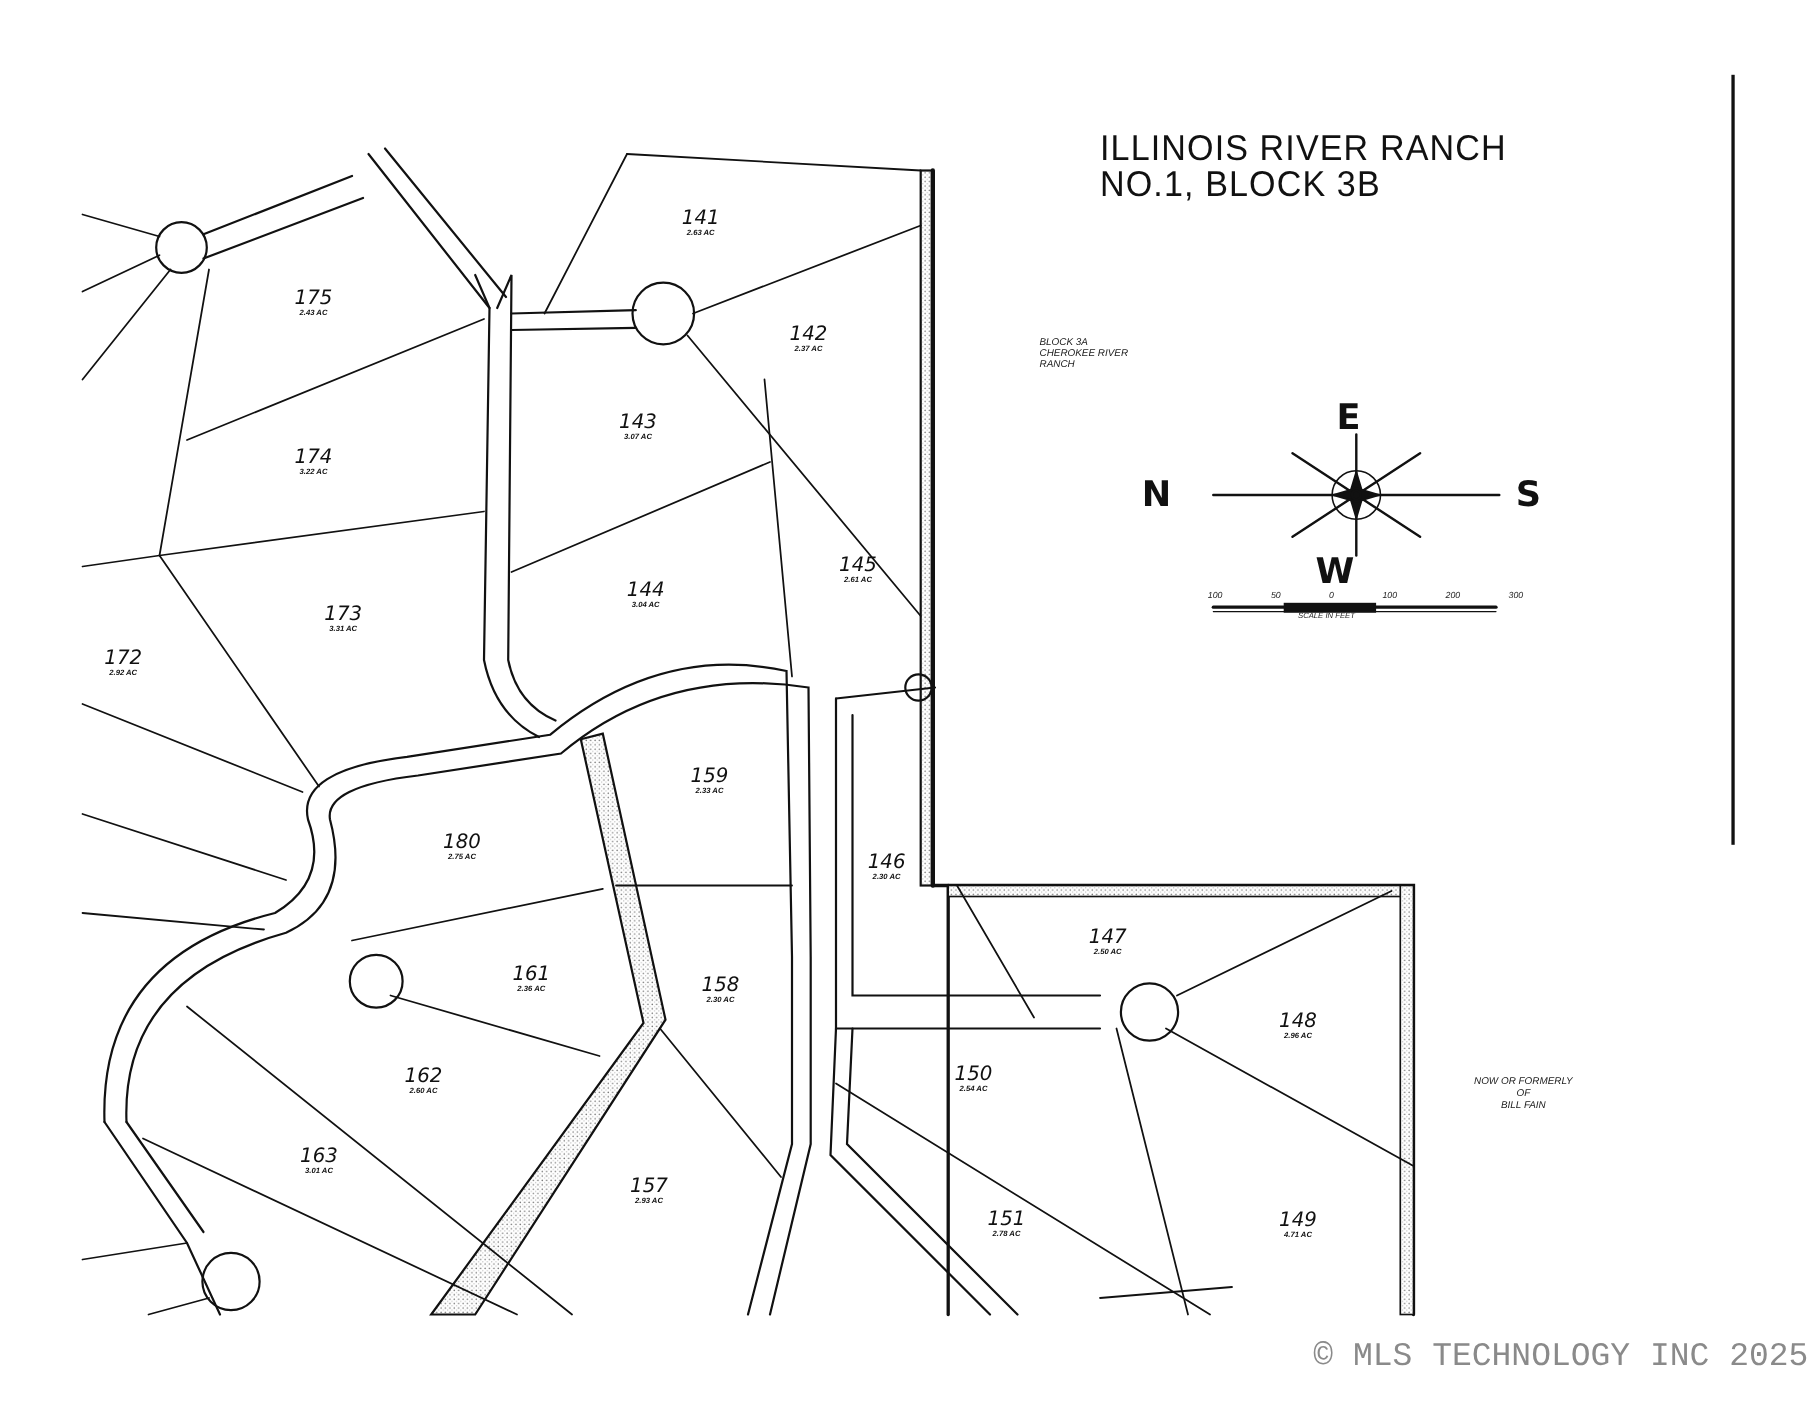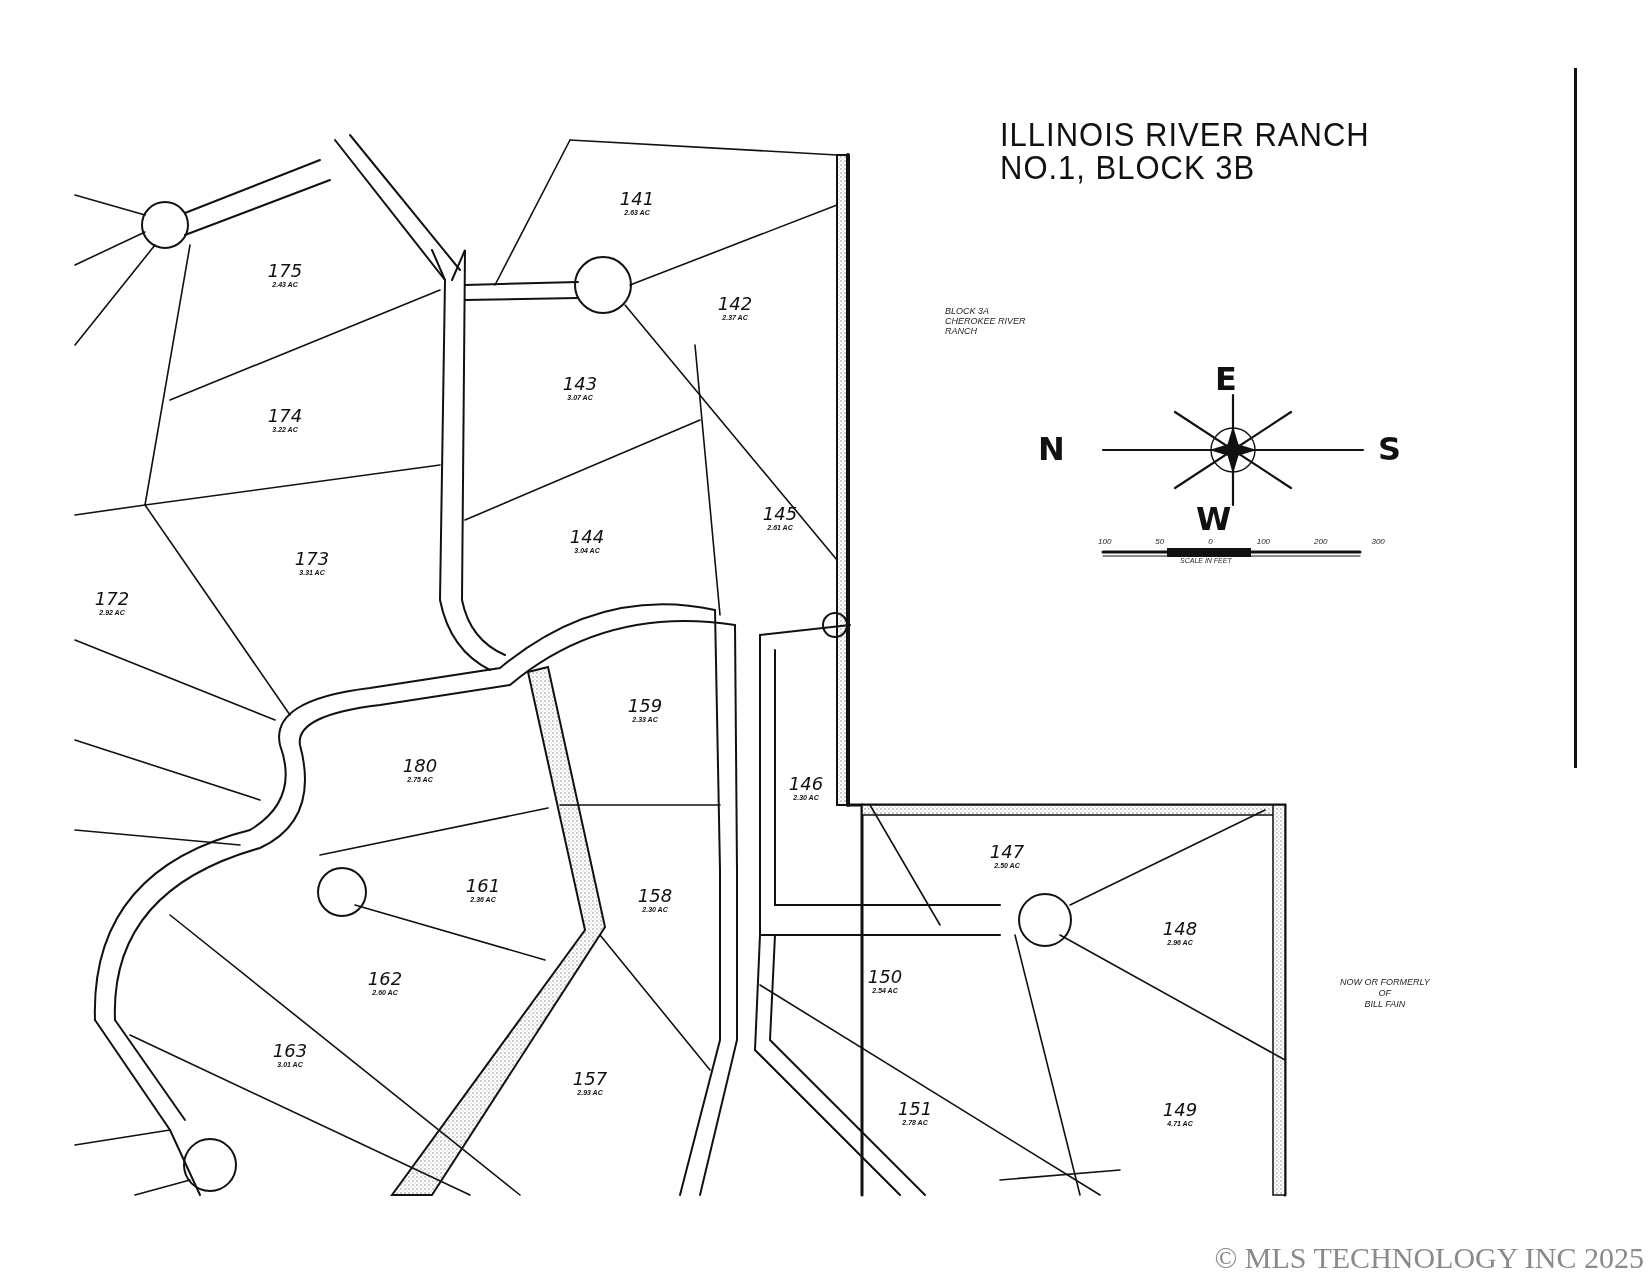--- a/index.html
+++ b/index.html
@@ -9,21 +9,21 @@
   .title .l1, .title .l2 { font-size:31px; line-height:33px; font-weight:400; transform:scaleY(1.05); white-space:nowrap; }
   .title .l3 { font-size:18px; font-weight:700; line-height:24px; white-space:nowrap; letter-spacing:1.5px; }
   .block-note { position:absolute; left:945px; top:306px; font-size:9px; font-style:italic; color:#222; line-height:10px; }
   .owner-note { position:absolute; left:1340px; top:977px; font-size:9px; font-style:italic; color:#222; line-height:11px; text-align:center; }
   .compass-letter { position:absolute; font-family:"DejaVu Sans", sans-serif; font-weight:700; font-size:32px; color:#111; }
   .scale-ticks { position:absolute; left:1098px; top:537px; width:280px; font-size:8px; font-style:italic; color:#222; display:flex; justify-content:space-between;gap:44px; }
   .scale-caption { position:absolute; left:1180px; top:557px; font-size:7px; font-style:italic; color:#222; }
   .lot { position:absolute; text-align:center; color:#111; font-style:italic; transform:translate(-50%,0); }
   .lot .num { font-size:18px; line-height:18px; font-family:"DejaVu Sans", sans-serif; }
   .lot .ac { font-size:7px; line-height:9px; font-weight:700; }
-  .copyright { position:absolute; right:6px; bottom:0; color:#8a8a8a; font-size:30px; font-family:Liberation Serif, serif; }
+  .copyright { position:absolute; right:6px; bottom:24px; color:#8a8a8a; font-size:30px; font-family:Liberation Mono, monospace; }
   .frame-line { position:absolute; left:1574px; top:68px; width:3px; height:700px; background:#111; }
 </style>
 </head>
 <body>
 
 <svg id="plat" viewBox="0 0 1650 1275" xmlns="http://www.w3.org/2000/svg">
   <defs>
     <pattern id="stipple" width="4" height="4" patternUnits="userSpaceOnUse">
       <rect width="4" height="4" fill="#fff"></rect>
       <circle cx="1" cy="1" r="0.7" fill="#777"></circle>

